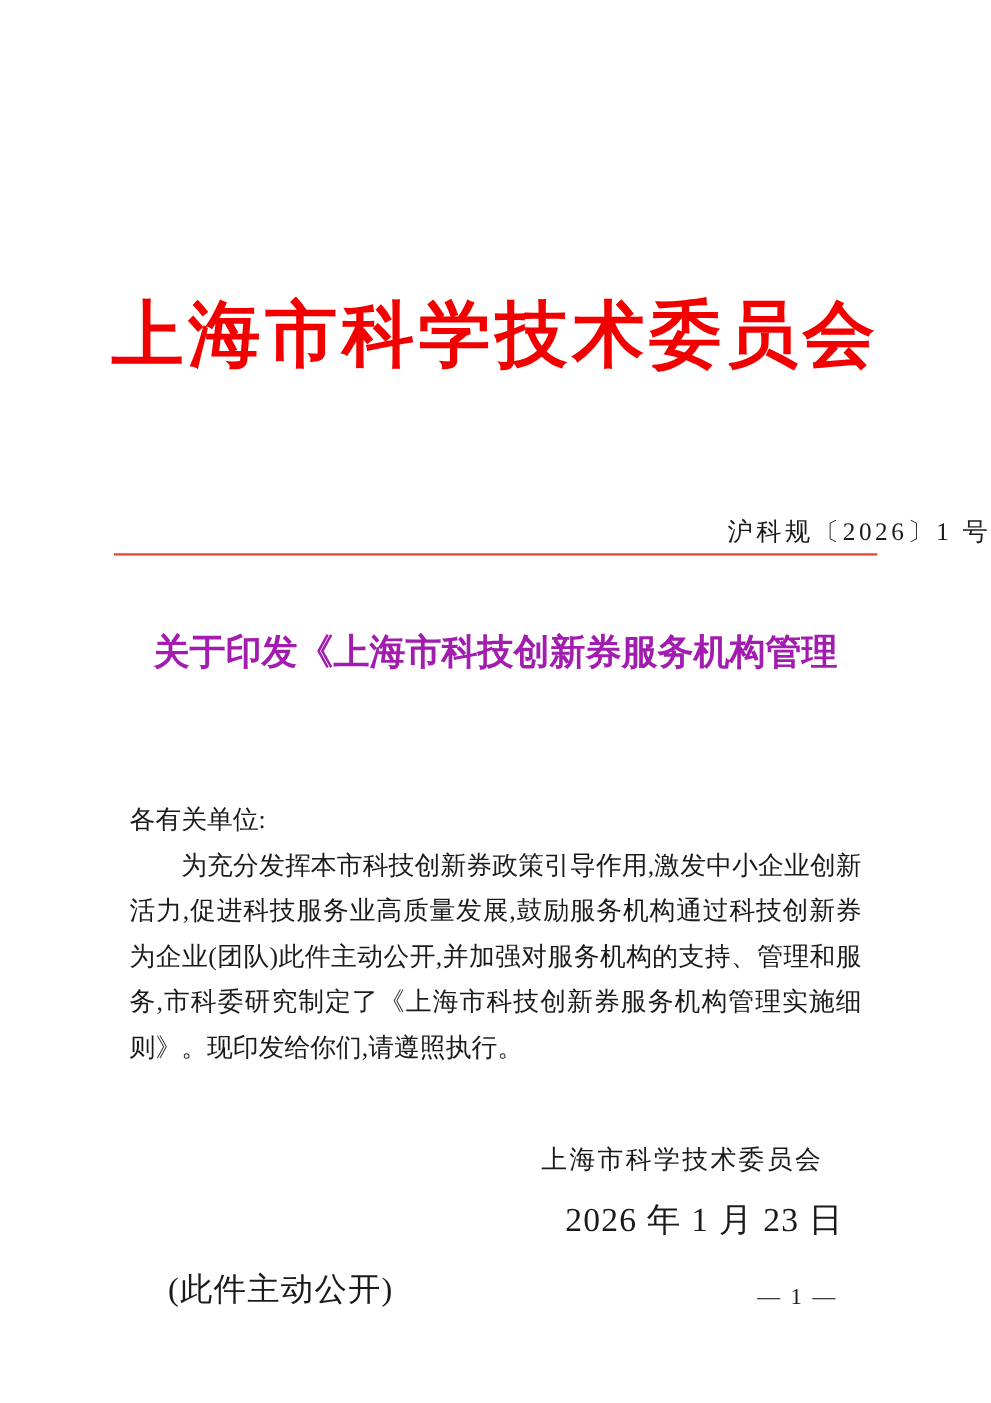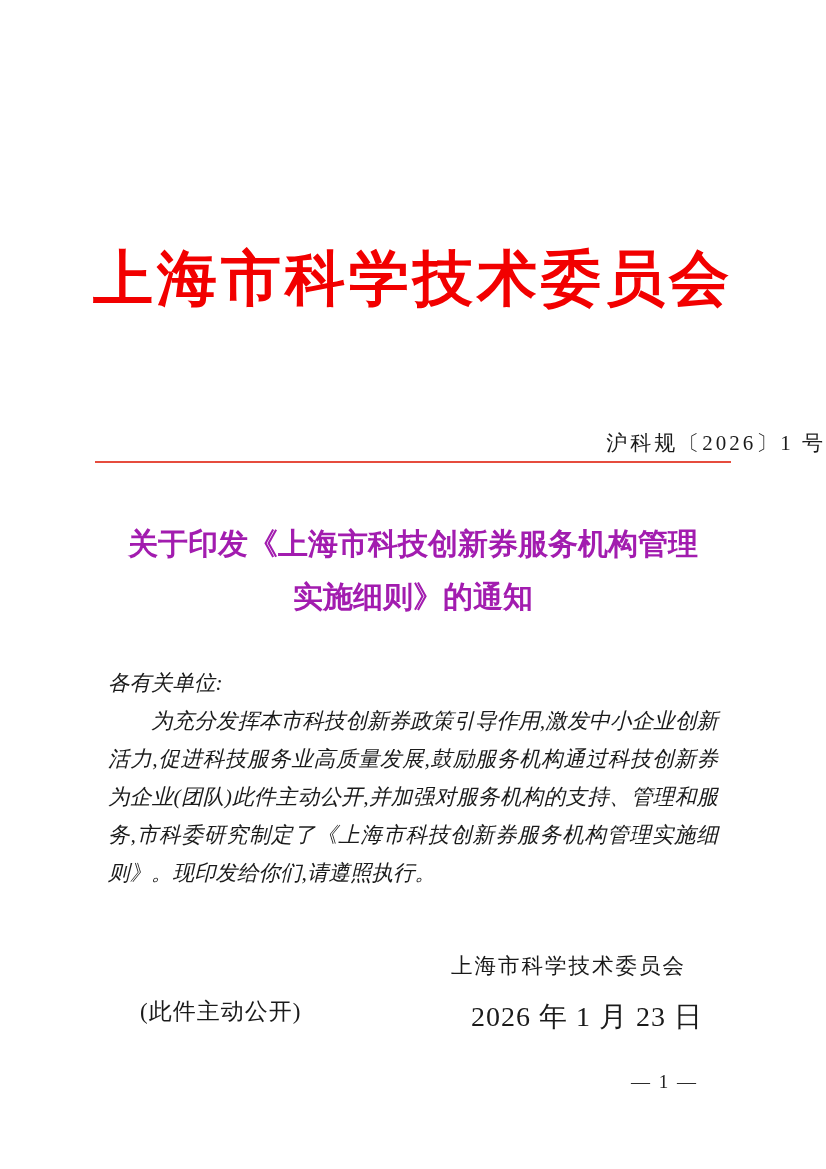--- a/index.html
+++ b/index.html
@@ -62,21 +62,20 @@
   .body-block {
     position: absolute;
     top: 664px;
     left: 108px;
     width: 610px;
     font-size: 21.5px;
     line-height: 38px;
     text-align: justify;
     text-justify: inter-ideograph;
     color: #1a1a1a;
-    font-style: italic;
   }
   .para-indent {
     text-indent: 2em;
   }
   .sig-org {
     position: absolute;
     top: 951px;
     left: 451px;
     font-size: 21.5px;
     letter-spacing: 2px;
@@ -87,23 +86,23 @@
     position: absolute;
     top: 998px;
     left: 471px;
     font-size: 28px;
     letter-spacing: 1px;
     white-space: nowrap;
     color: #1a1a1a;
   }
   .disclosure {
     position: absolute;
-    top: 996px;
+    top: 1056px;
     left: 140px;
-    font-size: 23px;
+    font-size: 27px;
     letter-spacing: 1px;
     white-space: nowrap;
     color: #1a1a1a;
   }
   .page-num {
     position: absolute;
     top: 1071px;
     left: 631px;
     font-size: 19px;
     letter-spacing: 2px;
@@ -117,21 +116,20 @@
 <div class="page">
 
   <div class="org-title">上海市科学技术委员会</div>
 
   <div class="doc-number">沪科规〔2026〕1 号</div>
 
   <div class="red-line"></div>
 
   <div class="doc-title">
     <div>关于印发《上海市科技创新券服务机构管理</div>
-    <div>实施细则》的通知</div>
   </div>
 
   <div class="body-block">
     <div>各有关单位:</div>
     <div class="para-indent">为充分发挥本市科技创新券政策引导作用,激发中小企业创新活力,促进科技服务业高质量发展,鼓励服务机构通过科技创新券为企业(团队)此件主动公开,并加强对服务机构的支持、管理和服务,市科委研究制定了《上海市科技创新券服务机构管理实施细则》。现印发给你们,请遵照执行。</div>
   </div>
 
   <div class="sig-org">上海市科学技术委员会</div>
 
   <div class="sig-date">2026 年 1 月 23 日</div>

